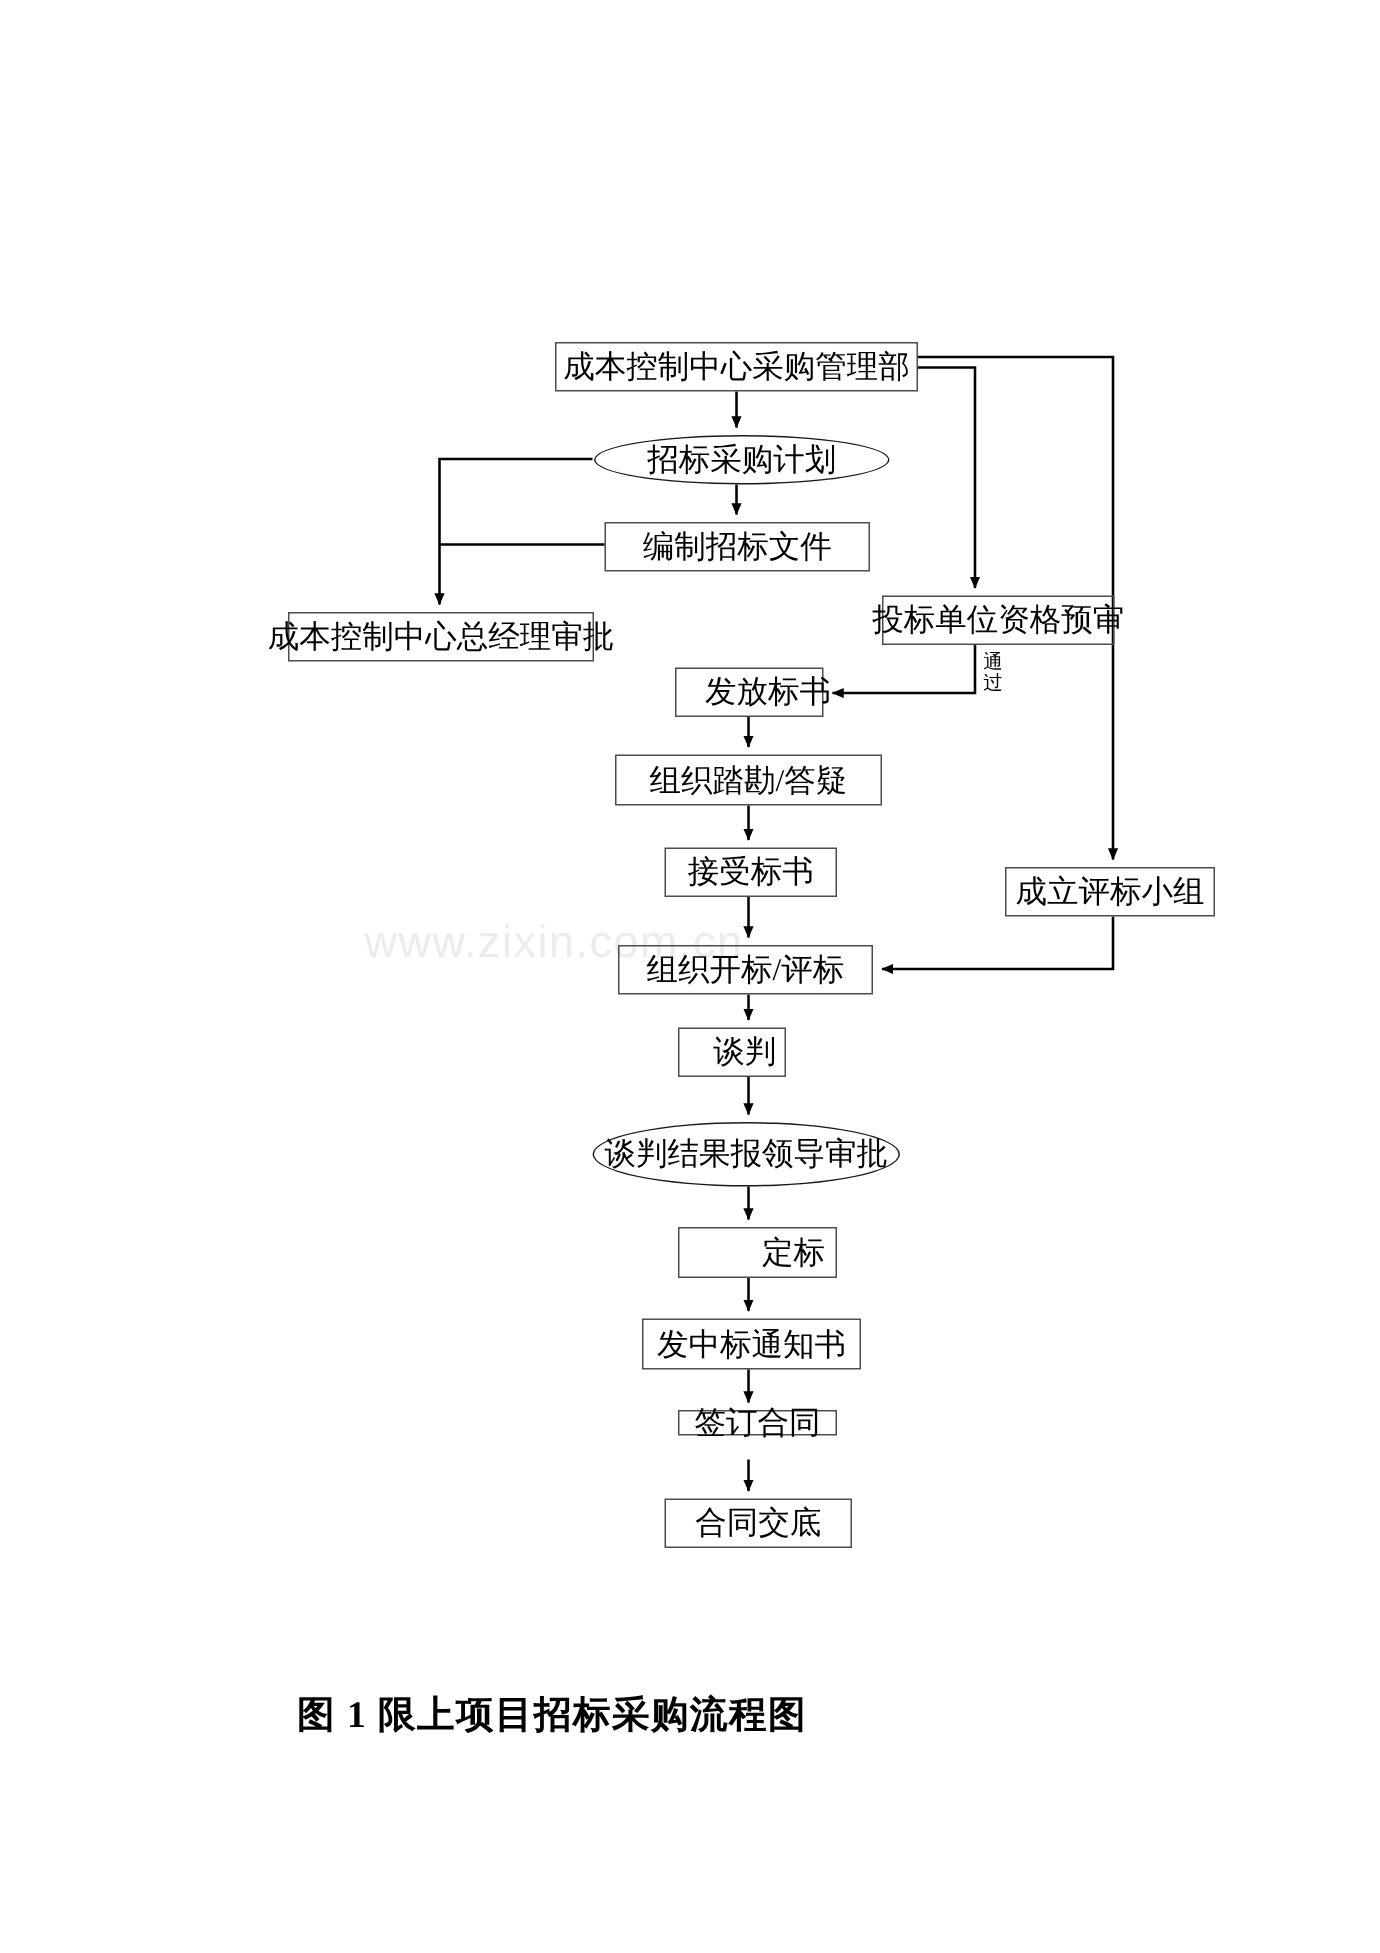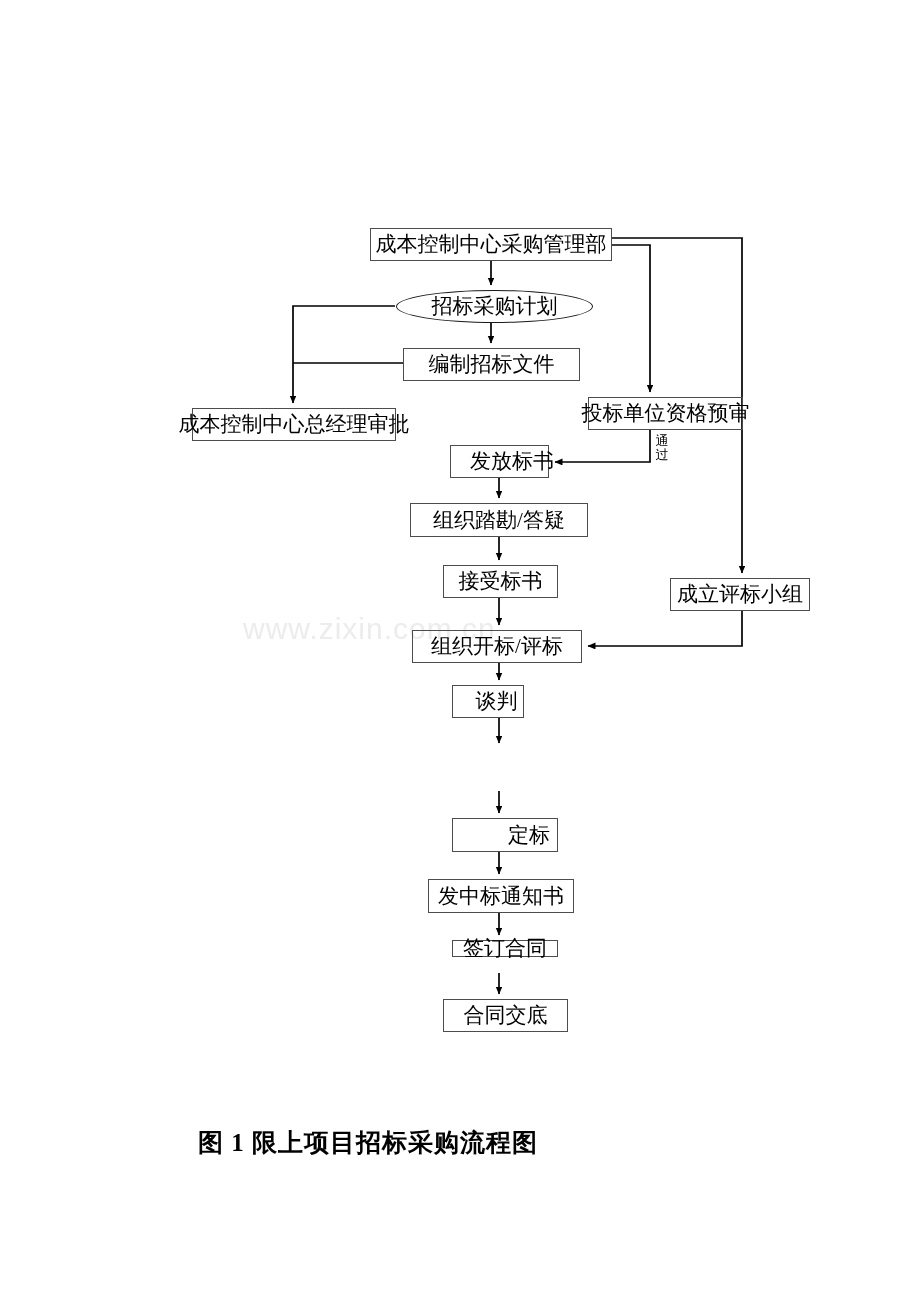--- a/index.html
+++ b/index.html
@@ -139,20 +139,21 @@
   <div class="node ellipse" style="left:396px; top:290px; width:197px; height:33px;">招标采购计划</div>
   <div class="node box" style="left:403px; top:348px; width:177px; height:33px;">编制招标文件</div>
   <div class="node box" style="left:192px; top:408px; width:204px; height:33px;">成本控制中心总经理审批</div>
   <div class="node box" style="left:572px; top:397px; width:155px; height:33px;margin-left:16px;">投标单位资格预审</div>
   <div class="node box" style="left:450px; top:445px; width:99px;  height:33px;padding-left:25px;">发放标书</div>
   <div class="node box" style="left:410px; top:503px; width:178px; height:34px;">组织踏勘/答疑</div>
   <div class="node box" style="left:443px; top:565px; width:115px; height:33px;">接受标书</div>
   <div class="node box" style="left:670px; top:578px; width:140px; height:33px;">成立评标小组</div>
   <div class="node box" style="left:412px; top:630px; width:170px; height:33px;">组织开标/评标</div>
   <div class="node box" style="left:452px; top:685px; width:72px;  height:33px;padding-left:17px;">谈判</div>
+  <div class="node ellipse" style="left:395px; top:748px; width:205px; height:43px;">谈判结果报领导审批</div>
   <div class="node box" style="left:452px; top:818px; width:106px; height:34px;padding-left:48px;">定标</div>
   <div class="node box" style="left:428px; top:879px; width:146px; height:34px;">发中标通知书</div>
   <div class="node box" style="left:452px; top:940px; width:106px; height:17px;">签订合同</div>
   <div class="node box" style="left:443px; top:999px; width:125px; height:33px;">合同交底</div>
 
   <div class="edge-label" style="left:654px; top:434px;">通过</div>
 
   <div class="caption">图 1 限上项目招标采购流程图</div>
 
 </div>

